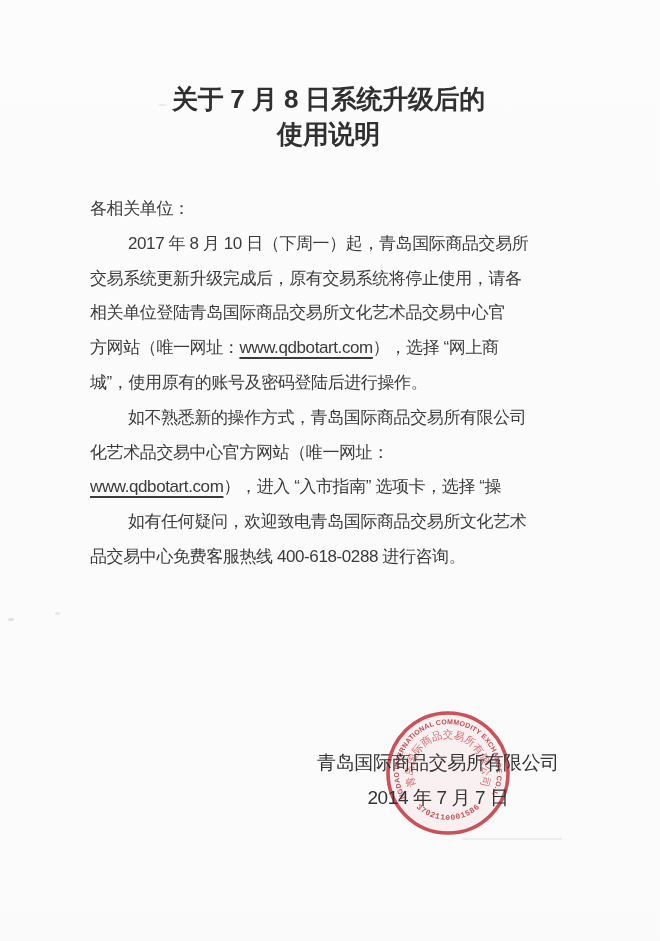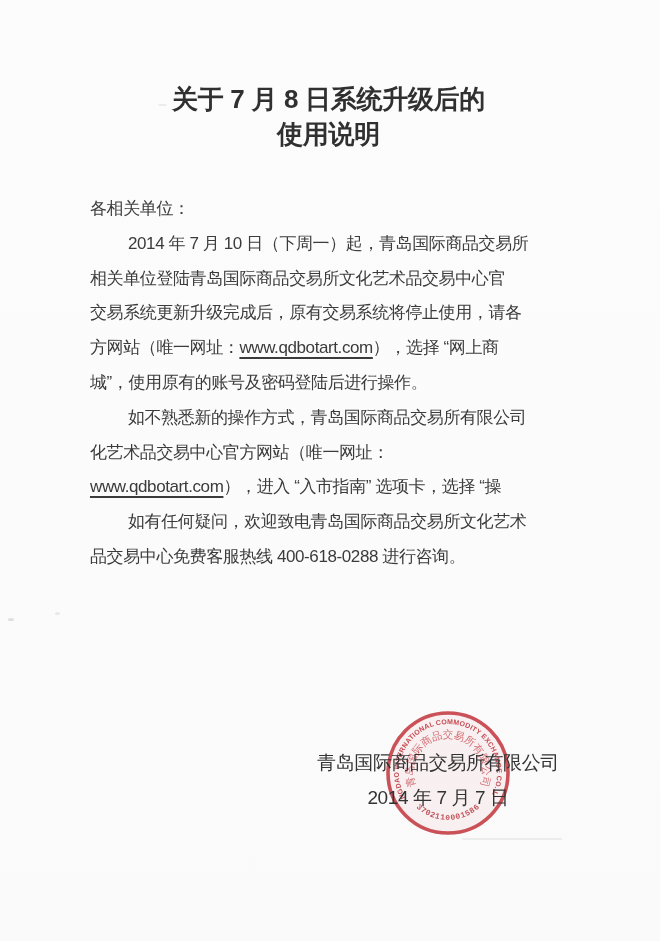--- a/index.html
+++ b/index.html
@@ -70,23 +70,23 @@
 <div class="page">
 
   <div class="title">
     <div>关于 7 月 8 日系统升级后的</div>
     <div>使用说明</div>
   </div>
 
   <div class="body-text">
     <div class="line">各相关单位：</div>
     <div id="body-lines">
-        <div class="line indent"><span>2014 年 7 月 10 日（下周一）起，青岛国际商品交易所</span></div>
+        <div class="line indent"><span>2017 年 8 月 10 日（下周一）起，青岛国际商品交易所</span></div>
+        <div class="line"><span>交易系统更新升级完成后，原有交易系统将停止使用，请各</span></div>
         <div class="line"><span>相关单位登陆青岛国际商品交易所文化艺术品交易中心官</span></div>
-        <div class="line"><span>交易系统更新升级完成后，原有交易系统将停止使用，请各</span></div>
         <div class="line"><span>方网站（唯一网址：</span><span class="u">www.qdbotart.com</span><span>），选择 “网上商</span></div>
         <div class="line"><span>城”，使用原有的账号及密码登陆后进行操作。</span></div>
         <div class="line indent"><span>如不熟悉新的操作方式，青岛国际商品交易所有限公司</span></div>
         <div class="line"><span>化艺术品交易中心官方网站（唯一网址：</span></div>
         <div class="line"><span class="u">www.qdbotart.com</span><span>），进入 “入市指南” 选项卡，选择 “操</span></div>
         <div class="line indent"><span>如有任何疑问，欢迎致电青岛国际商品交易所文化艺术</span></div>
         <div class="line"><span>品交易中心免费客服热线 400-618-0288 进行咨询。</span></div>
       </div>
   </div>
 

